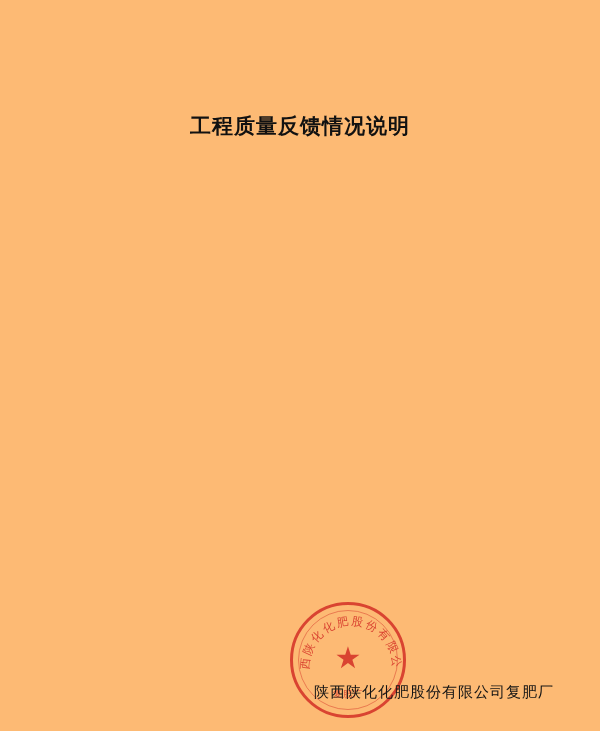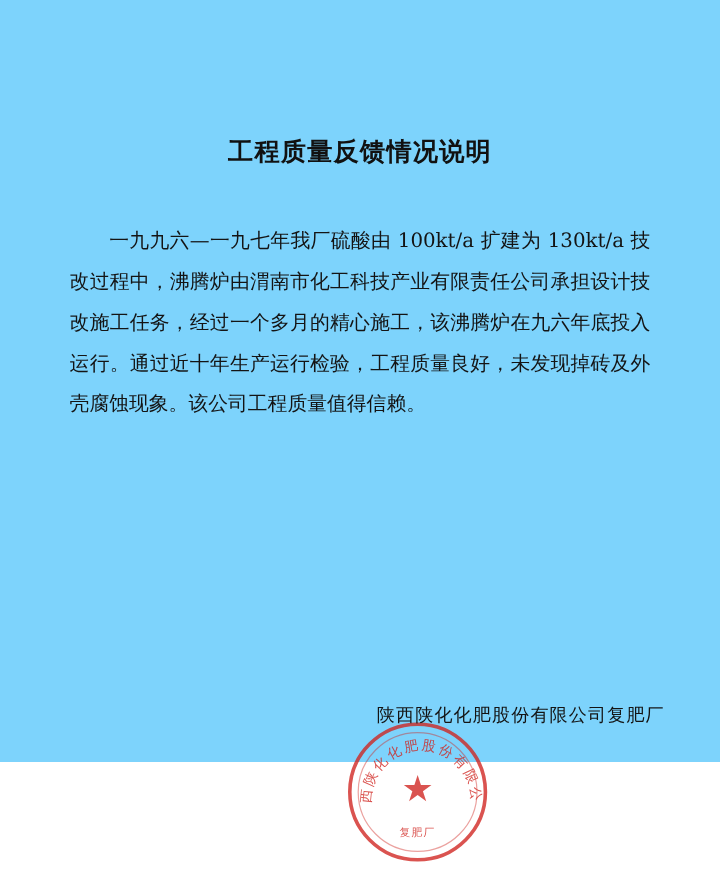--- a/index.html
+++ b/index.html
@@ -10,22 +10,22 @@
     width: 600px;
     height: 731px;
     background: #ffffff;
     font-family: "DejaVu Serif", serif;
     color: #1a1a1a;
     overflow: hidden;
   }
   .page {
     position: relative;
     width: 600px;
-    height: 635px;
-    background: #7dd3fc;
+    height: 731px;
+    background: #fdba74;
     box-sizing: border-box;
   }
   .doc-title {
     text-align: center;
     font-size: 21px;
     font-weight: bold;
     letter-spacing: 1px;
     margin: 0;
     padding-top: 112px;
     color: #111111;
@@ -108,21 +108,20 @@
     letter-spacing: 1px;
   }
 </style>
 </head>
 <body>
 
 <div class="page">
 
   <h1 class="doc-title">工程质量反馈情况说明</h1>
 
-  <p class="body-text">一九九六—一九七年我厂硫酸由 100kt/a 扩建为 130kt/a 技改过程中，沸腾炉由渭南市化工科技产业有限责任公司承担设计技改施工任务，经过一个多月的精心施工，该沸腾炉在九六年底投入运行。通过近十年生产运行检验，工程质量良好，未发现掉砖及外壳腐蚀现象。该公司工程质量值得信赖。</p>
 
   <div class="stamp">
     <div class="stamp-inner"></div>
     <svg class="stamp-arc" viewBox="0 0 116 116">
       <defs>
         <path id="arcpath" d="M 16,62 A 42,42 0 0 1 100,62"></path>
       </defs>
       <text>
         <textPath href="#arcpath" startOffset="50%" text-anchor="middle">陕西陕化化肥股份有限公司</textPath>
       </text>

